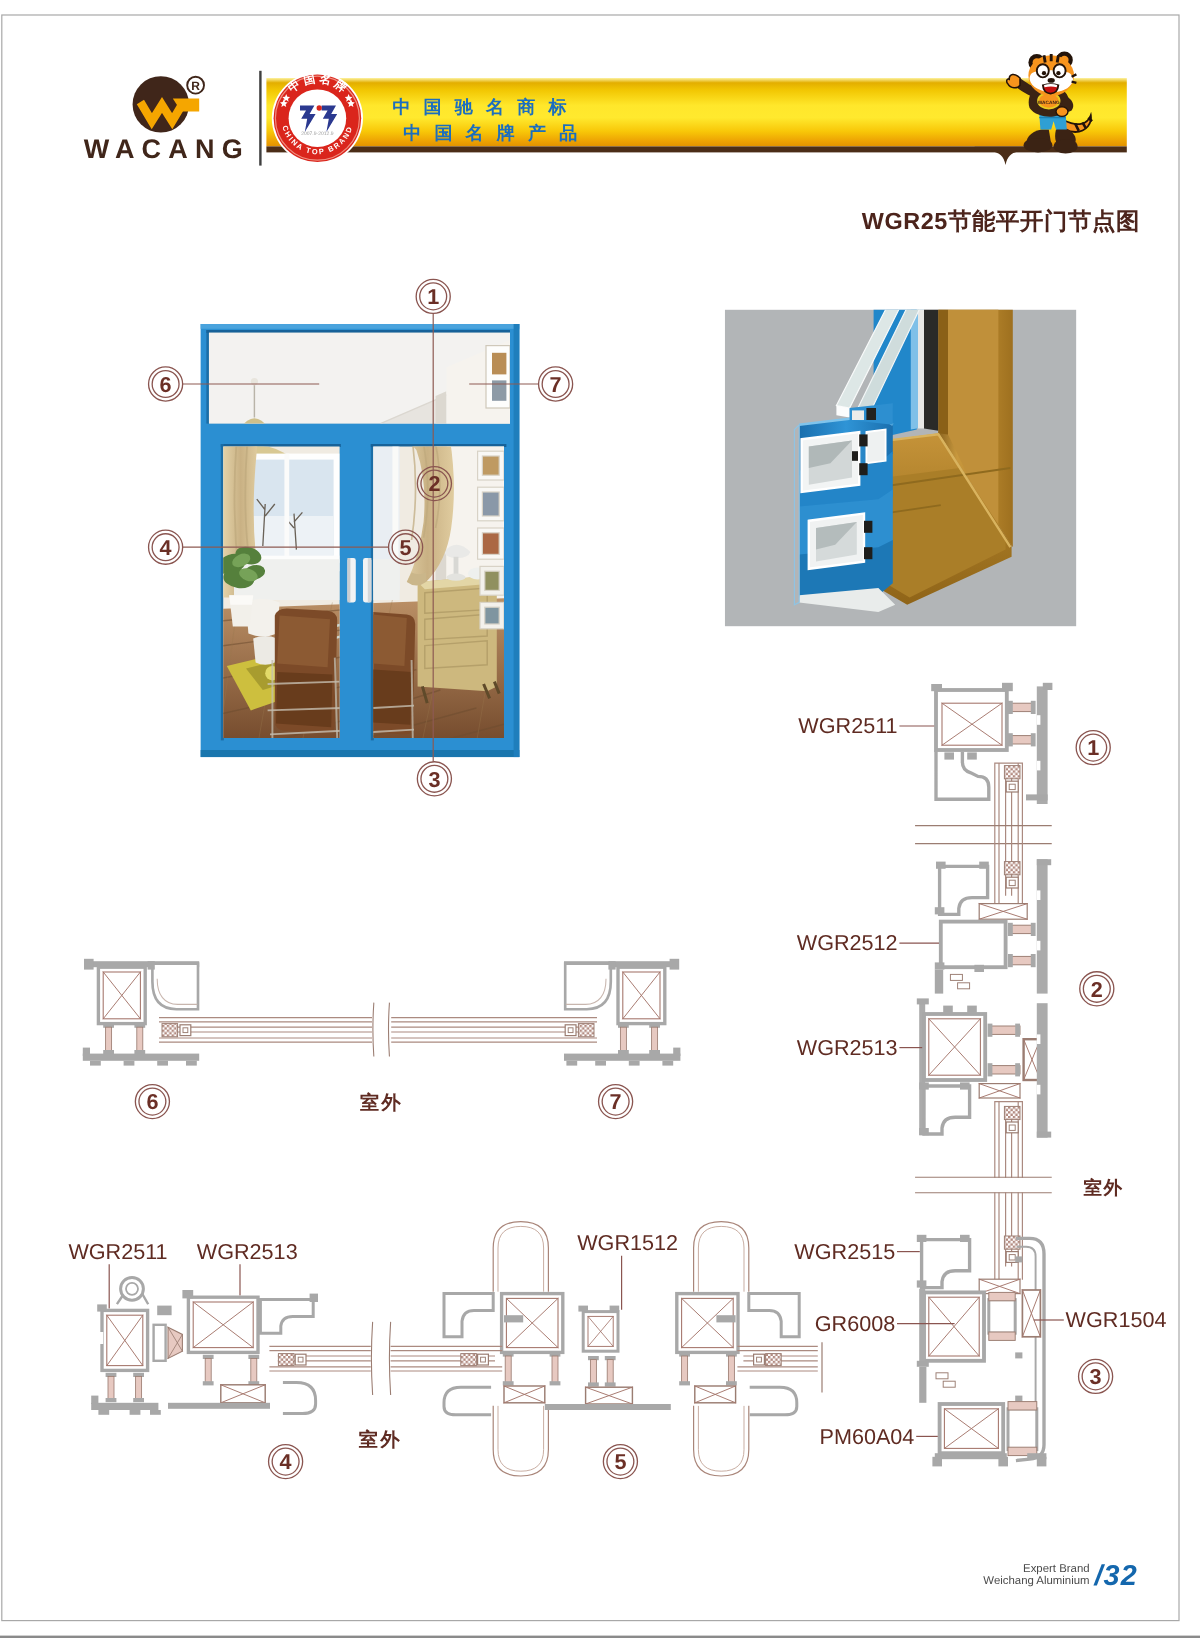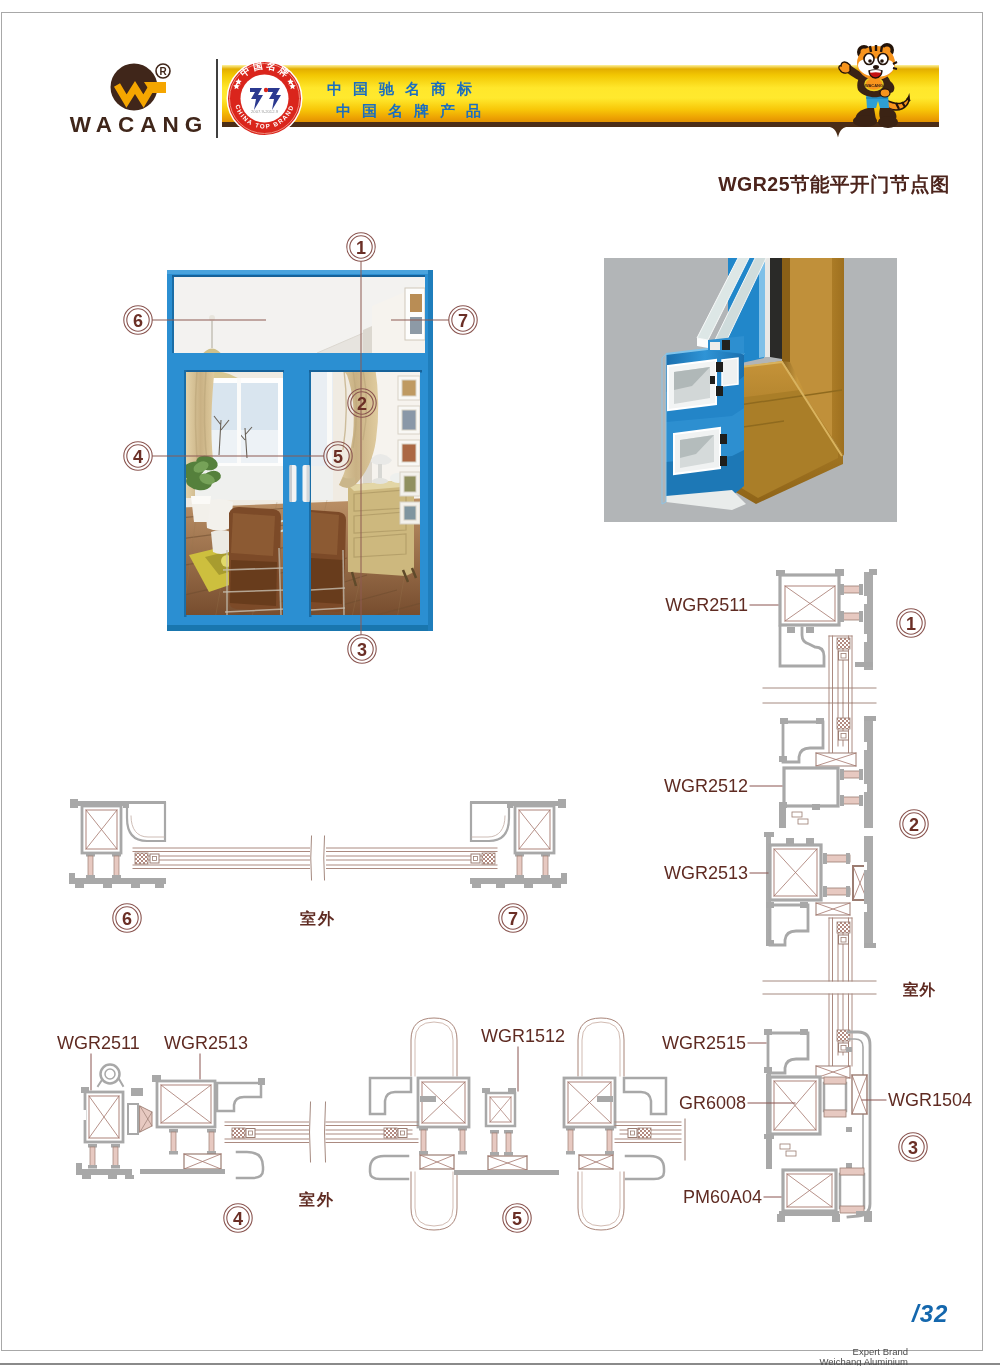--- a/index.html
+++ b/index.html
@@ -938,17 +938,17 @@
   <line x1="645" y1="109" x2="645" y2="150" stroke="#9b7d72" stroke-width="1"></line>
 
   <g fill="none" stroke="#8a5550" stroke-width="1.1">
     <circle cx="477" cy="208" r="14.2"></circle>
           <circle cx="477" cy="208" r="11.2"></circle>
   </g>
   <text x="477" y="214.5" text-anchor="middle" font-size="18" font-weight="bold" fill="#6b2f26">5</text>
   </g>
 </svg>
 
-<div class="abs" style="left:700px;top:1303px;width:208px;text-align:right;font-size:9.5px;line-height:10px;color:#4a4a4a;margin-top:44px;">Expert Brand<br>Weichang Aluminium</div>
+<div class="abs" style="left:700px;top:1303px;width:208px;text-align:right;font-size:9.5px;line-height:10px;color:#4a4a4a;">Expert Brand<br>Weichang Aluminium</div>
 
 <div class="abs" style="left:912px;top:1300px;width:80px;font-size:24px;font-weight:bold;font-style:italic;color:#1467ad;letter-spacing:1px;">/32</div>
 
 </div>
 
 </body></html>

